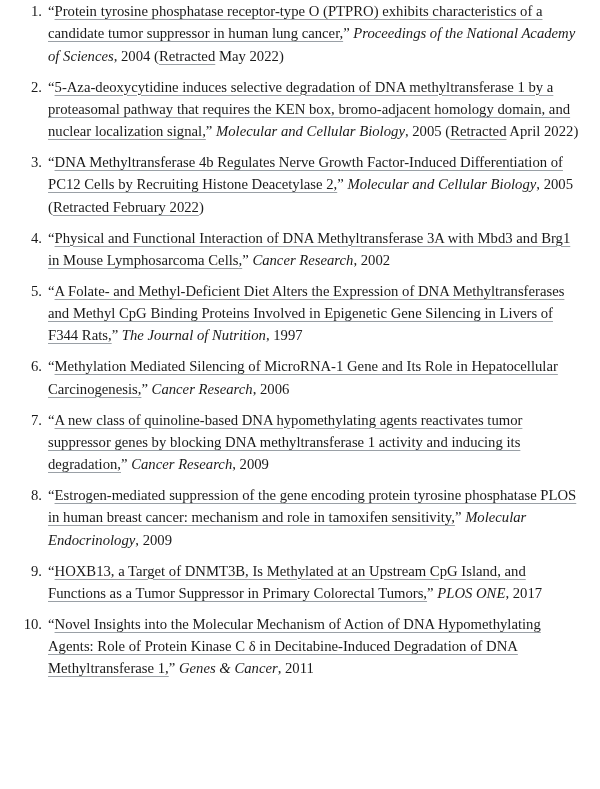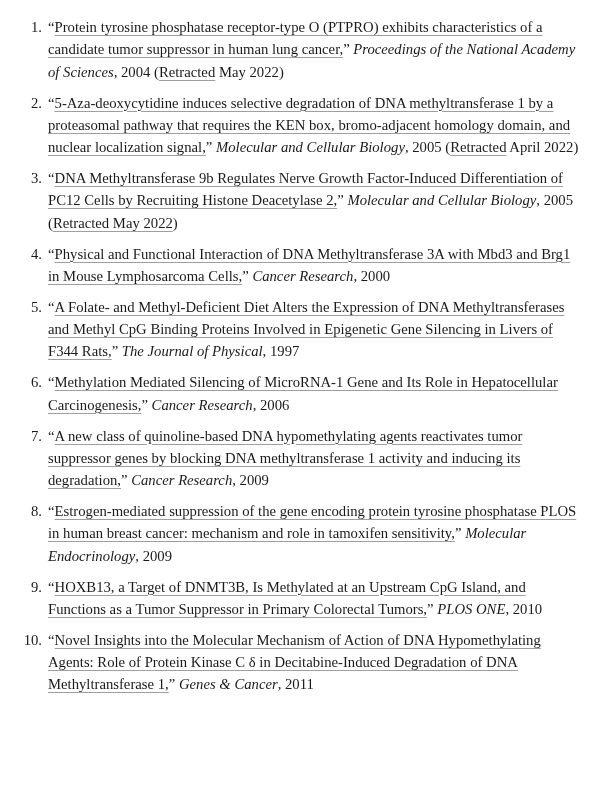--- a/index.html
+++ b/index.html
@@ -11,21 +11,21 @@
     width: 600px;
     height: 789px;
     font-family: "Liberation Serif", "DejaVu Serif", serif;
     color: #1a1a1a;
     overflow: hidden;
   }
   .page {
     width: 600px;
     height: 789px;
     box-sizing: border-box;
-    padding: 16px 16px 0 16px;
+    padding: 0 16px 0 16px;
   }
   ol.ref-list {
     margin: 0;
     padding: 0;
     list-style: none;
     counter-reset: refnum;
   }
   ol.ref-list > li {
     position: relative;
     counter-increment: refnum;
@@ -60,22 +60,22 @@
     text-decoration-thickness: 1px;
   }
 </style>
 </head>
 <body>
 
 <div class="page">
   <ol class="ref-list" id="ref-list">
       <li><span>“</span><span class="title">Protein tyrosine phosphatase receptor-type O (PTPRO) exhibits characteristics of a candidate tumor suppressor in human lung cancer,</span><span>”</span> <span class="journal">Proceedings of the National Academy of Sciences</span><span>, 2004 (</span><span class="retracted">Retracted</span><span> May 2022)</span></li>
       <li><span>“</span><span class="title">5-Aza-deoxycytidine induces selective degradation of DNA methyltransferase 1 by a proteasomal pathway that requires the KEN box, bromo-adjacent homology domain, and nuclear localization signal,</span><span>”</span> <span class="journal">Molecular and Cellular Biology</span><span>, 2005 (</span><span class="retracted">Retracted</span><span> April 2022)</span></li>
-      <li><span>“</span><span class="title">DNA Methyltransferase 9b Regulates Nerve Growth Factor-Induced Differentiation of PC12 Cells by Recruiting Histone Deacetylase 2,</span><span>”</span> <span class="journal">Molecular and Cellular Biology</span><span>, 2005 (</span><span class="retracted">Retracted May 2022</span><span>)</span></li>
-      <li><span>“</span><span class="title">Physical and Functional Interaction of DNA Methyltransferase 3A with Mbd3 and Brg1 in Mouse Lymphosarcoma Cells,</span><span>”</span> <span class="journal">Cancer Research</span><span>, 2000</span></li>
-      <li><span>“</span><span class="title">A Folate- and Methyl-Deficient Diet Alters the Expression of DNA Methyltransferases and Methyl CpG Binding Proteins Involved in Epigenetic Gene Silencing in Livers of F344 Rats,</span><span>”</span> <span class="journal">The Journal of Physical</span><span>, 1997</span></li>
+      <li><span>“</span><span class="title">DNA Methyltransferase 4b Regulates Nerve Growth Factor-Induced Differentiation of PC12 Cells by Recruiting Histone Deacetylase 2,</span><span>”</span> <span class="journal">Molecular and Cellular Biology</span><span>, 2005 (</span><span class="retracted">Retracted February 2022</span><span>)</span></li>
+      <li><span>“</span><span class="title">Physical and Functional Interaction of DNA Methyltransferase 3A with Mbd3 and Brg1 in Mouse Lymphosarcoma Cells,</span><span>”</span> <span class="journal">Cancer Research</span><span>, 2002</span></li>
+      <li><span>“</span><span class="title">A Folate- and Methyl-Deficient Diet Alters the Expression of DNA Methyltransferases and Methyl CpG Binding Proteins Involved in Epigenetic Gene Silencing in Livers of F344 Rats,</span><span>”</span> <span class="journal">The Journal of Nutrition</span><span>, 1997</span></li>
       <li><span>“</span><span class="title">Methylation Mediated Silencing of MicroRNA-1 Gene and Its Role in Hepatocellular Carcinogenesis,</span><span>”</span> <span class="journal">Cancer Research</span><span>, 2006</span></li>
       <li><span>“</span><span class="title">A new class of quinoline-based DNA hypomethylating agents reactivates tumor suppressor genes by blocking DNA methyltransferase 1 activity and inducing its degradation,</span><span>”</span> <span class="journal">Cancer Research</span><span>, 2009</span></li>
       <li><span>“</span><span class="title">Estrogen-mediated suppression of the gene encoding protein tyrosine phosphatase PLOS in human breast cancer: mechanism and role in tamoxifen sensitivity,</span><span>”</span> <span class="journal">Molecular Endocrinology</span><span>, 2009</span></li>
-      <li><span>“</span><span class="title">HOXB13, a Target of DNMT3B, Is Methylated at an Upstream CpG Island, and Functions as a Tumor Suppressor in Primary Colorectal Tumors,</span><span>”</span> <span class="journal">PLOS ONE</span><span>, 2010</span></li>
+      <li><span>“</span><span class="title">HOXB13, a Target of DNMT3B, Is Methylated at an Upstream CpG Island, and Functions as a Tumor Suppressor in Primary Colorectal Tumors,</span><span>”</span> <span class="journal">PLOS ONE</span><span>, 2017</span></li>
       <li><span>“</span><span class="title">Novel Insights into the Molecular Mechanism of Action of DNA Hypomethylating Agents: Role of Protein Kinase C δ in Decitabine-Induced Degradation of DNA Methyltransferase 1,</span><span>”</span> <span class="journal">Genes &amp; Cancer</span><span>, 2011</span></li>
     </ol>
 </div>
 
 </body></html>

